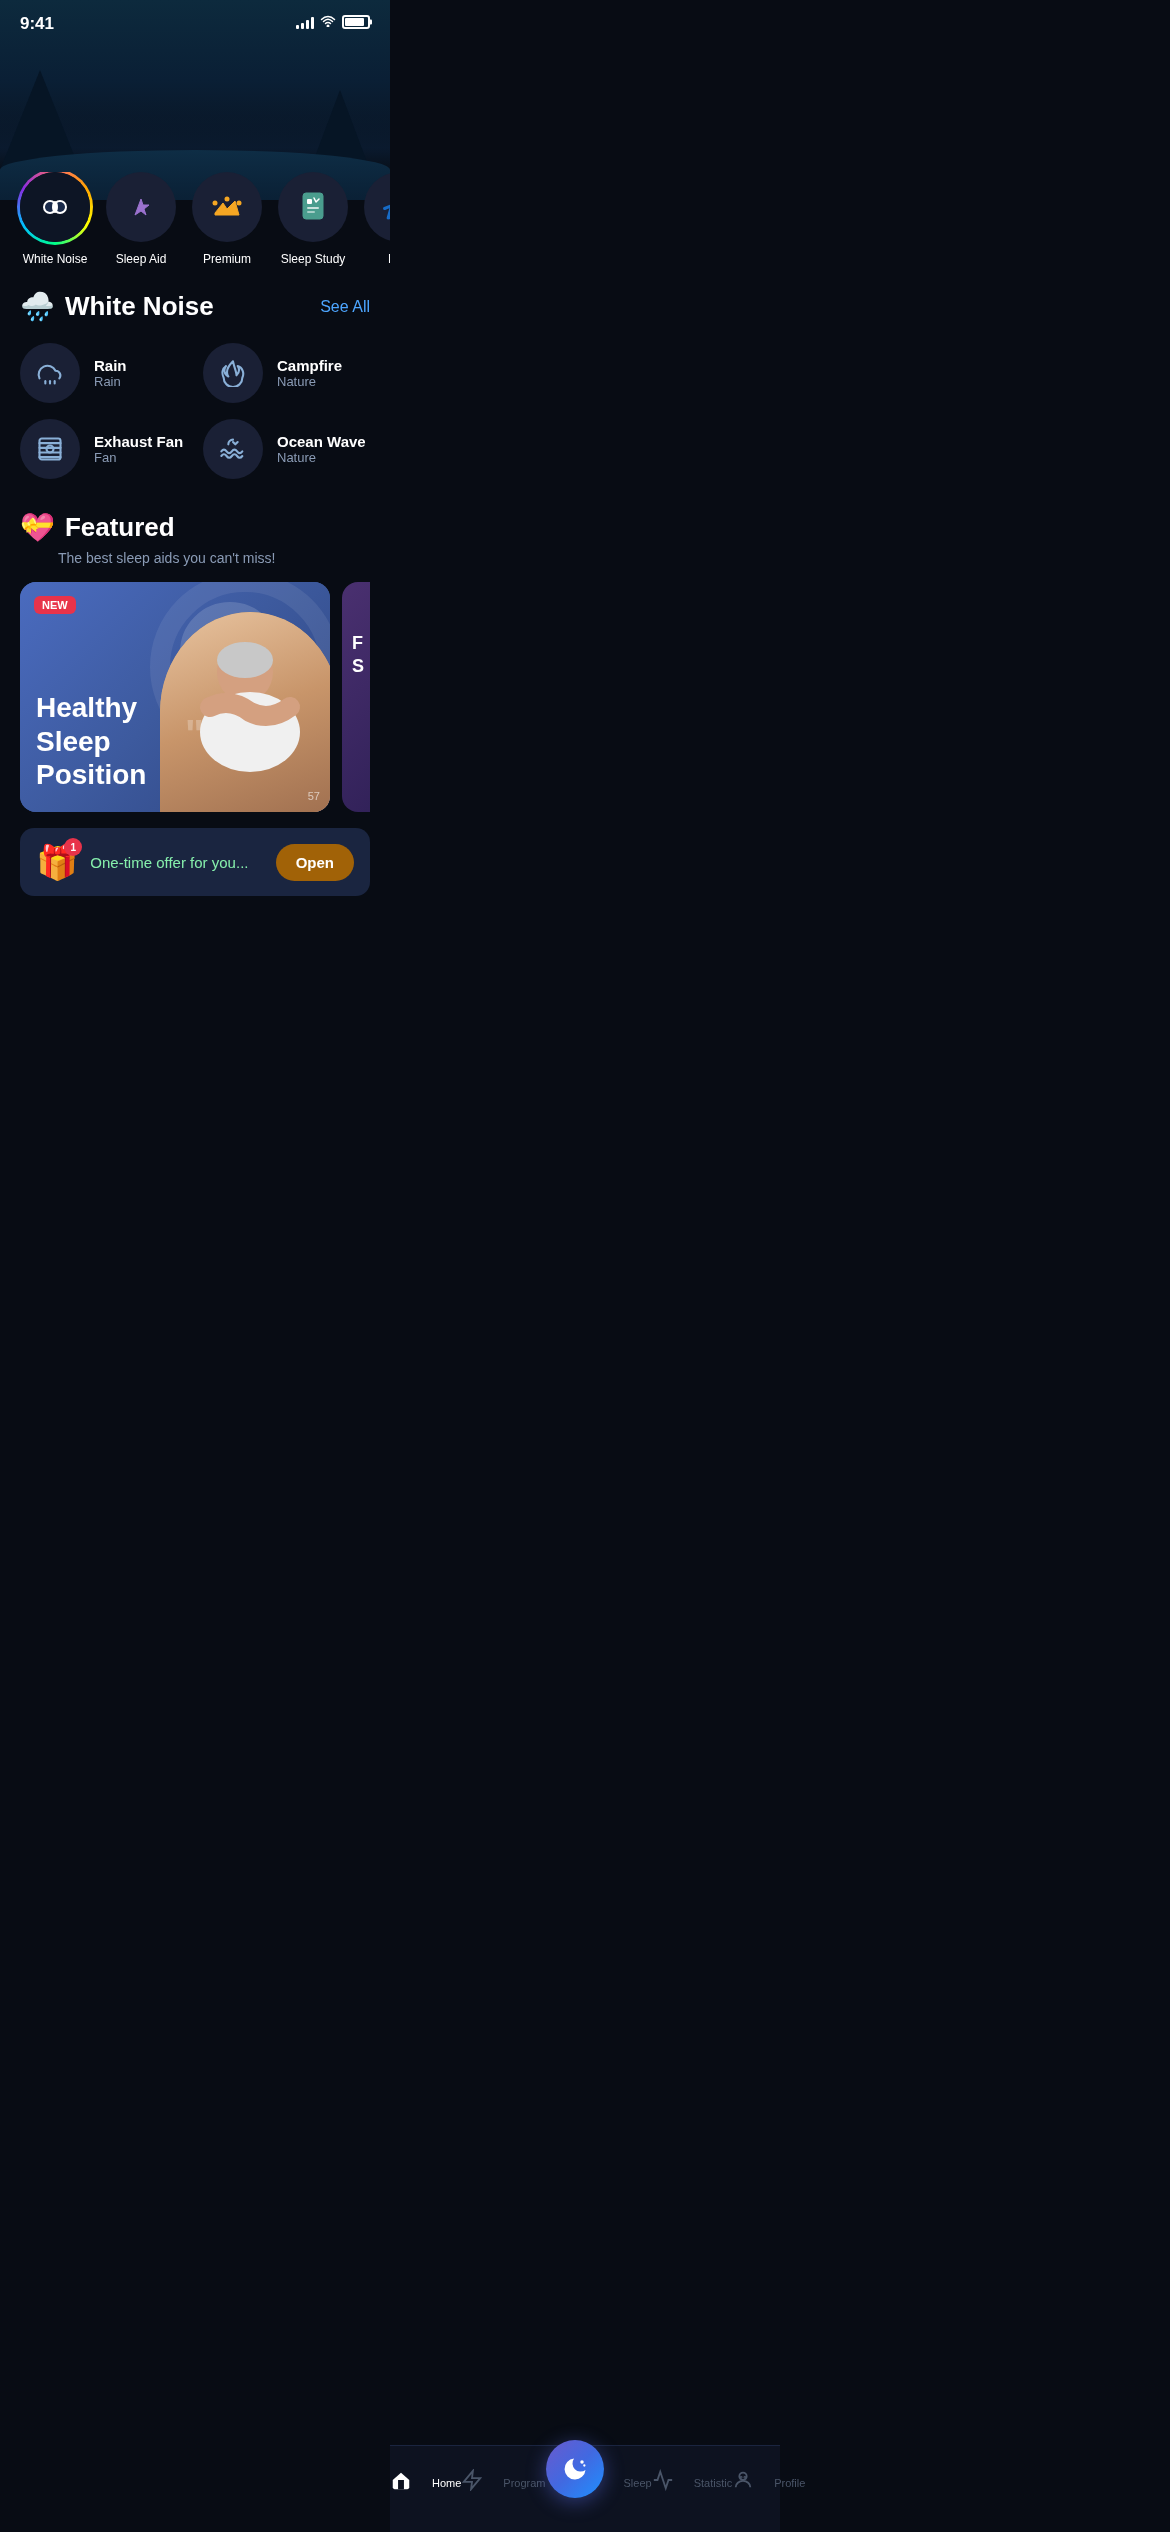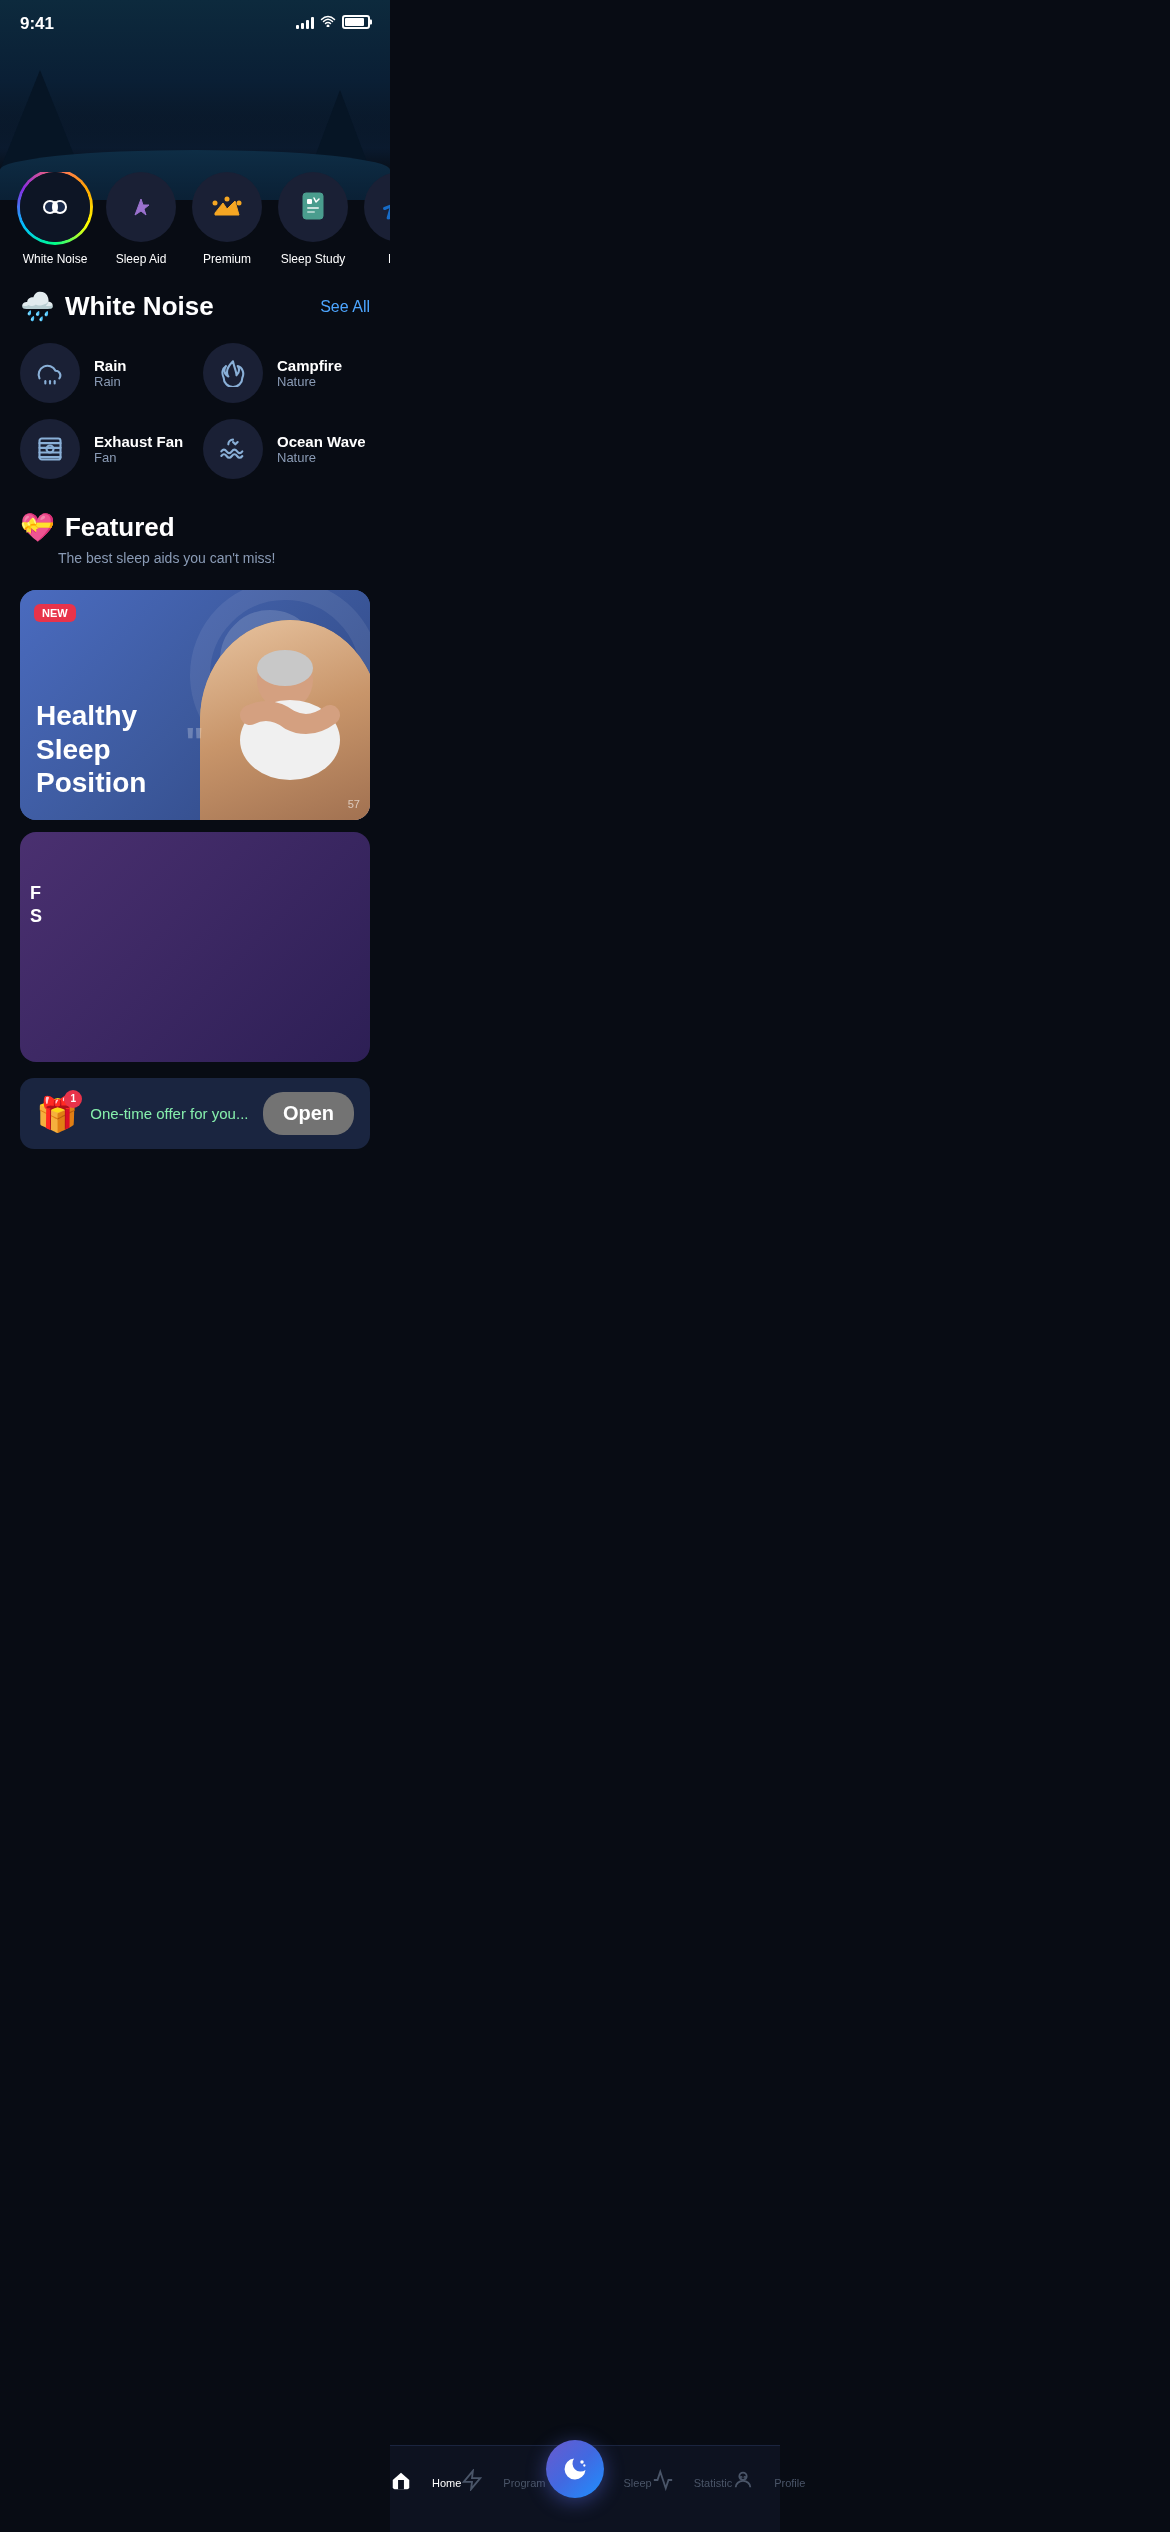--- a/index.html
+++ b/index.html
@@ -260,24 +260,23 @@
     }
     .featured-subtitle {
       font-size: 14px;
       color: #8a9bb5;
       margin-top: 6px;
       padding-left: 38px;
     }
     .featured-scroll {
       display: flex;
       gap: 12px;
-      margin-top: 24px;
+      margin-top: 16px;
       overflow-x: auto;
       scrollbar-width: none;
-      flex-direction: column;
     }
     .featured-scroll::-webkit-scrollbar { display: none; }
     .featured-card {
       min-width: 310px;
       height: 230px;
       border-radius: 16px;
       background: #3d5a9e;
       position: relative;
       overflow: hidden;
       flex-shrink: 0;
@@ -397,26 +396,26 @@
       display: flex;
       align-items: center;
       justify-content: center;
     }
     .offer-text {
       flex: 1;
       font-size: 15px;
       color: #86efac;
     }
     .offer-btn {
-      background: #737373;
+      background: #a16207;
       color: #fff;
       border: none;
       border-radius: 20px;
       padding: 10px 20px;
-      font-size: 20px;
+      font-size: 15px;
       font-weight: 600;
       cursor: pointer;
       white-space: nowrap;
     }
 
     
     .bottom-nav {
       position: fixed;
       bottom: 0;
       left: 50%;

